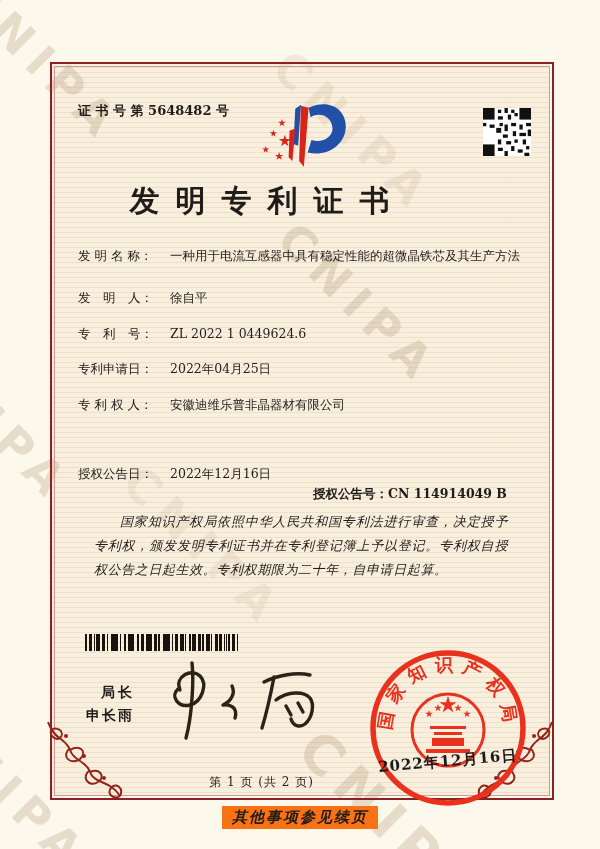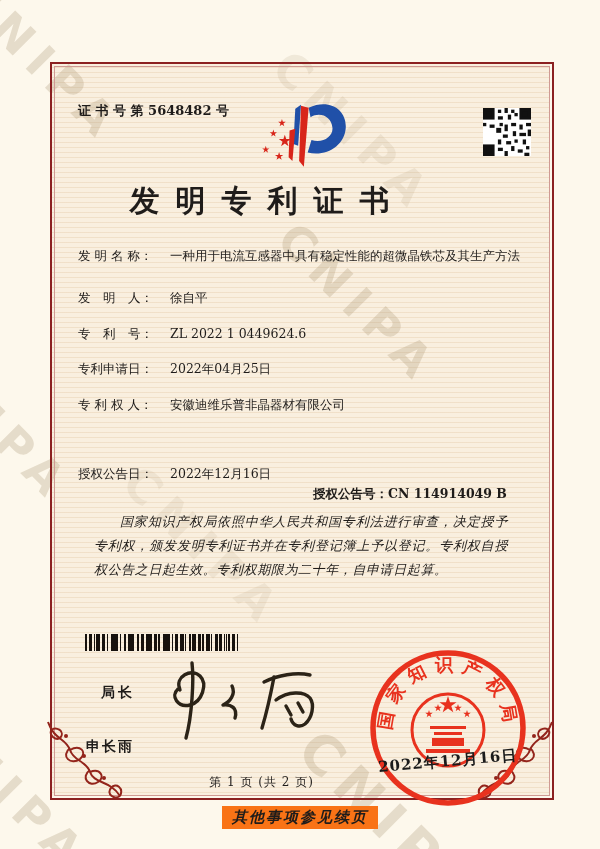--- a/index.html
+++ b/index.html
@@ -54,21 +54,21 @@
     font-style:italic;font-weight:500;text-align:justify;
   }
   .body-text p{margin:16px;text-indent:2em;}
   .barcode{
     position:absolute;left:85px;top:634px;width:156px;height:17px;
     background-image:
       repeating-linear-gradient(90deg,#17120e 0,#17120e 2px,transparent 2px,transparent 4px,#17120e 4px,#17120e 7px,transparent 7px,transparent 9px,#17120e 9px,#17120e 10px,transparent 10px,transparent 13px),
       repeating-linear-gradient(90deg,transparent 0,transparent 5px,#17120e 5px,#17120e 6px,transparent 6px,transparent 11px,#17120e 11px,#17120e 14px,transparent 14px,transparent 17px);
   }
   .signer-title{position:absolute;left:101px;top:684px;font-size:14px;font-weight:700;letter-spacing:3px;}
-  .signer-name{position:absolute;left:86px;top:738px;font-size:14px;font-weight:600;letter-spacing:2px;}
+  .signer-name{position:absolute;left:86px;top:707px;font-size:14px;font-weight:600;letter-spacing:2px;}
   .signature{position:absolute;left:150px;top:658px;width:180px;height:88px;}
   .seal{position:absolute;left:368px;top:648px;width:160px;height:160px;}
   .page-no{position:absolute;left:0;top:774px;width:523px;text-align:center;font-size:12px;letter-spacing:1px;}
   .footer-note{
     position:absolute;left:50%;top:806px;transform:translateX(-50%);
     font-size:15px;font-weight:600;letter-spacing:2px;font-style:italic;
     background:#f97316;padding:2px 10px;white-space:nowrap;
   }
 </style>
 </head>

